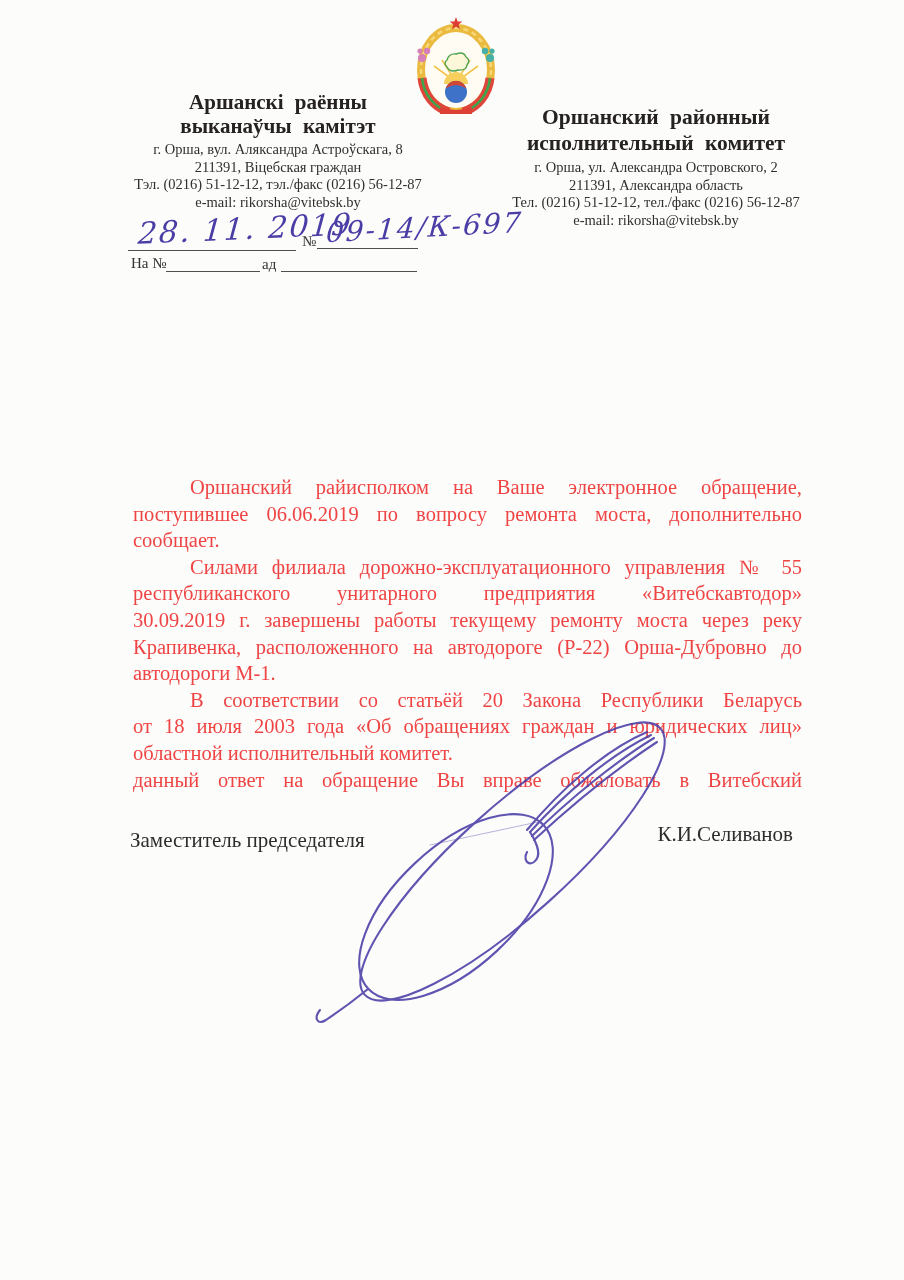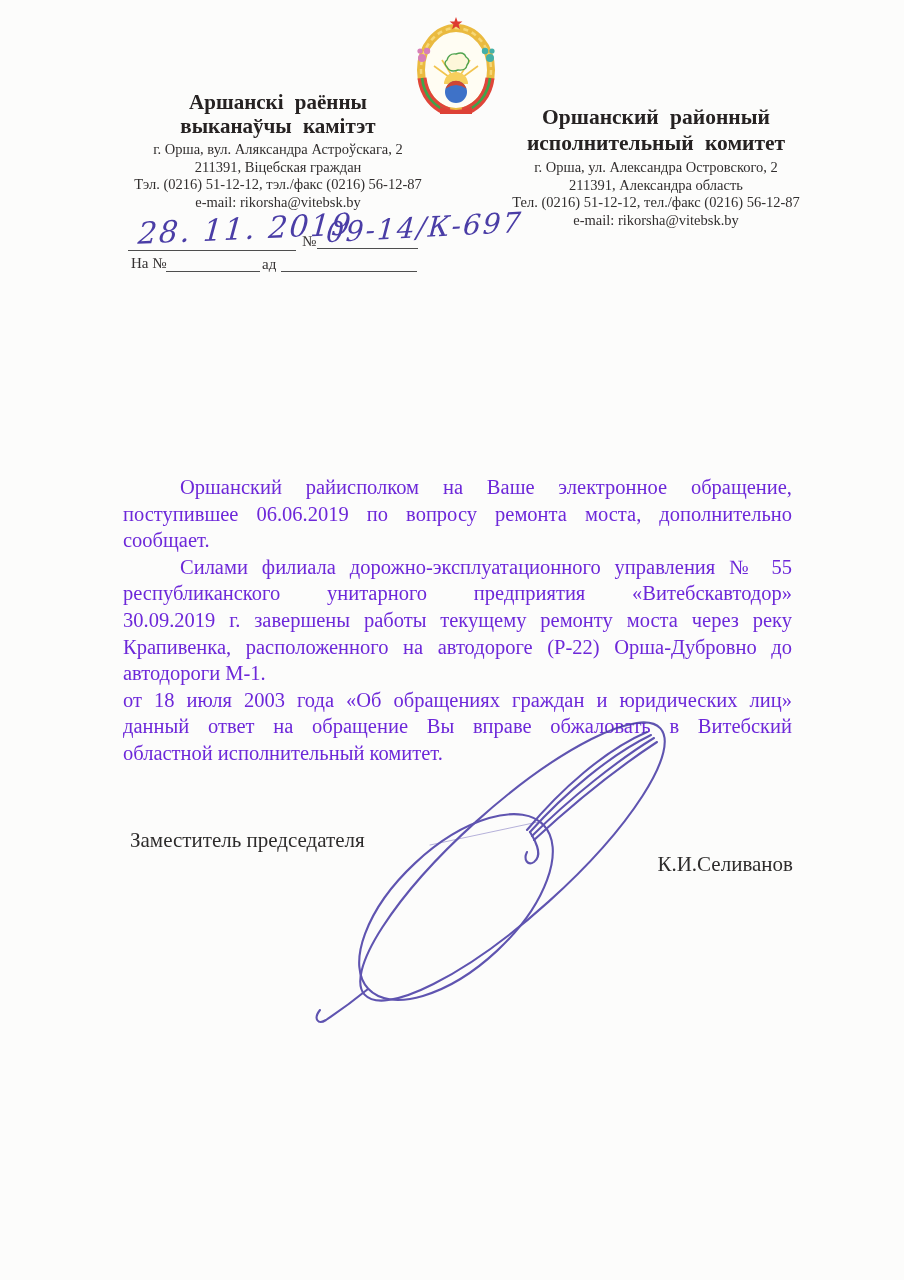--- a/index.html
+++ b/index.html
@@ -27,29 +27,29 @@
   #rule-date{left:128px;top:250px;width:168px;}
   #rule-number{left:317px;top:248px;width:101px;}
   #rule-na{left:166px;top:271px;width:94px;}
   #rule-ad{left:281px;top:271px;width:136px;}
   .small-label{position:absolute;font-size:15px;color:#343131;white-space:nowrap;}
   #label-no{left:302px;top:233px;}
   #label-na{left:131px;top:255px;}
   #label-ad{left:262px;top:256px;}
   
   .body-text{
-    position:absolute;left:123px;top:474px;width:669px;
-    font-size:20.5px;line-height:26.6px;color:#6d28d9;
+    position:absolute;left:133px;top:474px;width:669px;
+    font-size:20.5px;line-height:26.6px;color:#ef4444;
   }
   .line{text-align:justify;text-align-last:justify;text-justify:inter-word;}
   .line.first{text-indent:57px;}
   .line.last{text-align-last:left;}
   
   #position-title{position:absolute;left:130px;top:828px;font-size:21px;white-space:nowrap;}
-  #signer-name{position:absolute;left:600px;top:852px;width:193px;text-align:right;font-size:21px;white-space:nowrap;}
+  #signer-name{position:absolute;left:600px;top:822px;width:193px;text-align:right;font-size:21px;white-space:nowrap;}
   .signature-svg{position:absolute;left:280px;top:690px;width:420px;height:360px;}
 </style>
 </head>
 <body>
 
 <div class="page">
 
   <svg class="emblem" viewBox="0 0 84 98" aria-hidden="true">
     <ellipse cx="42" cy="54" rx="30" ry="38" fill="#fffdf3"></ellipse>
     <g stroke="#f2c44e" stroke-width="1.6">
@@ -80,21 +80,21 @@
         <circle cx="78" cy="35" r="2.6"></circle>
       </g>
     <path d="M26,91 q16,6 32,0 l0,7 q-16,5 -32,0 z" fill="#dd4136"></path>
     <polygon points="42,1 43.6,5.6 48.4,5.6 44.6,8.6 46,13.2 42,10.4 38,13.2 39.4,8.6 35.6,5.6 40.4,5.6" fill="#dd3a30"></polygon>
   </svg>
 
   <div class="lh-col col-left">
     <div class="lh-title">Аршанскі раённы</div>
     <div class="lh-title">выканаўчы камітэт</div>
     <div class="lh-addr-block">
-      <div class="lh-addr">г. Орша, вул. Аляксандра Астроўскага, 2</div>
+      <div class="lh-addr">г. Орша, вул. Аляксандра Астроўскага, 8</div>
       <div class="lh-addr">211391, Віцебская граждан</div>
       <div class="lh-addr">Тэл. (0216) 51-12-12, тэл./факс (0216) 56-12-87</div>
       <div class="lh-addr">e-mail: rikorsha@vitebsk.by</div>
     </div>
   </div>
 
   <div class="lh-col col-right">
     <div class="lh-title">Оршанский районный</div>
     <div class="lh-title">исполнительный комитет</div>
     <div class="lh-addr-block">
@@ -117,23 +117,24 @@
 
   <div class="body-text">
     <div class="line first">Оршанский райисполком на Ваше электронное обращение,</div>
     <div class="line">поступившее 06.06.2019 по вопросу ремонта моста, дополнительно</div>
     <div class="line last">сообщает.</div>
     <div class="line first">Силами филиала дорожно-эксплуатационного управления № 55</div>
     <div class="line">республиканского унитарного предприятия «Витебскавтодор»</div>
     <div class="line">30.09.2019 г. завершены работы текущему ремонту моста через реку</div>
     <div class="line">Крапивенка, расположенного на автодороге (Р-22) Орша-Дубровно до</div>
     <div class="line last">автодороги М-1.</div>
+    <div class="line first">В соответствии со статьёй 20 Закона Республики Беларусь</div>
     <div class="line">от 18 июля 2003 года «Об обращениях граждан и юридических лиц»</div>
+    <div class="line last">областной исполнительный комитет.</div>
     <div class="line">данный ответ на обращение Вы вправе обжаловать в Витебский</div>
-    <div class="line last">областной исполнительный комитет.</div>
   </div>
 
   <div id="position-title">Заместитель председателя</div>
   <div id="signer-name">К.И.Селиванов</div>
 
   <svg class="signature-svg" viewBox="0 0 420 360" aria-hidden="true">
     <g fill="none" stroke="#4a3da6" stroke-width="2.1" stroke-linecap="round" opacity="0.88">
       <ellipse cx="232.5" cy="171.5" rx="199" ry="54" transform="rotate(-42 232.5 171.5)"></ellipse>
       <ellipse cx="176" cy="217" rx="120" ry="60" transform="rotate(-43 176 217)"></ellipse>
       <path d="M250,142 C285,103 330,65 371,45"></path>

